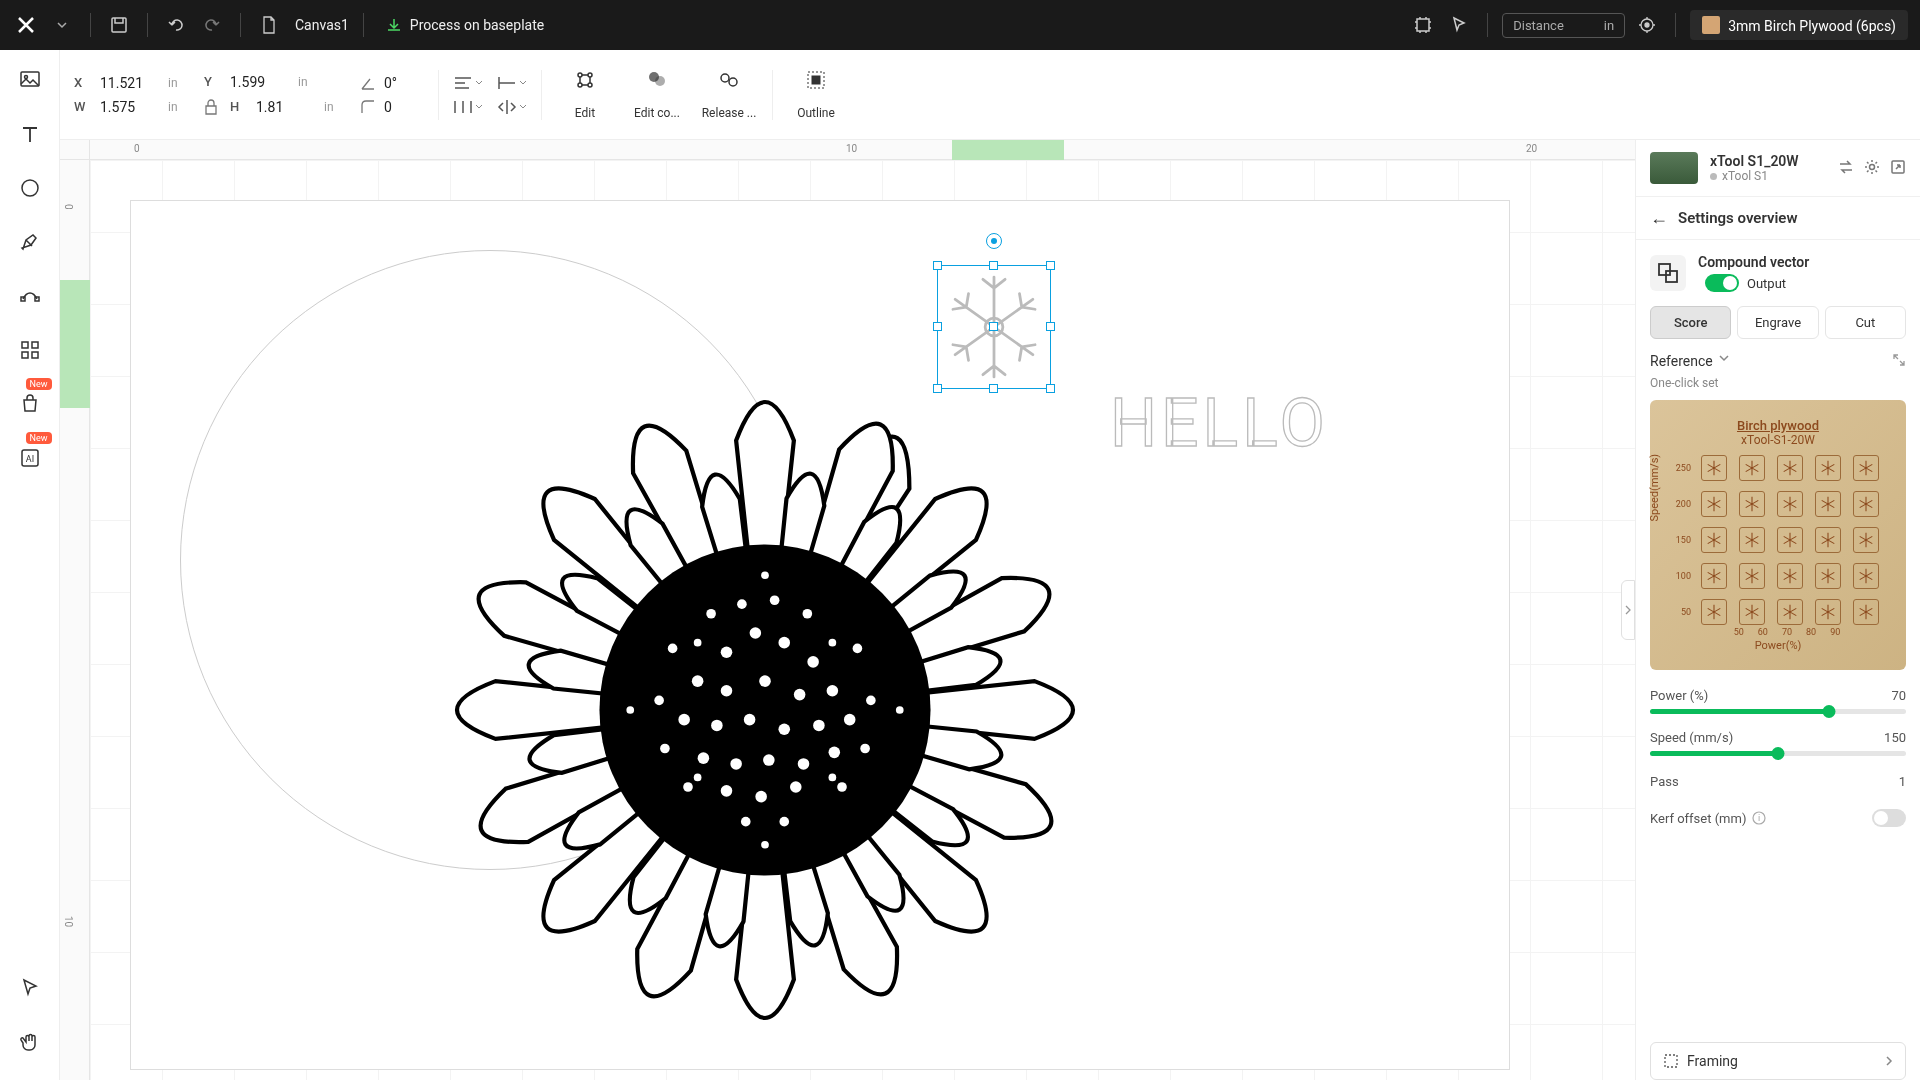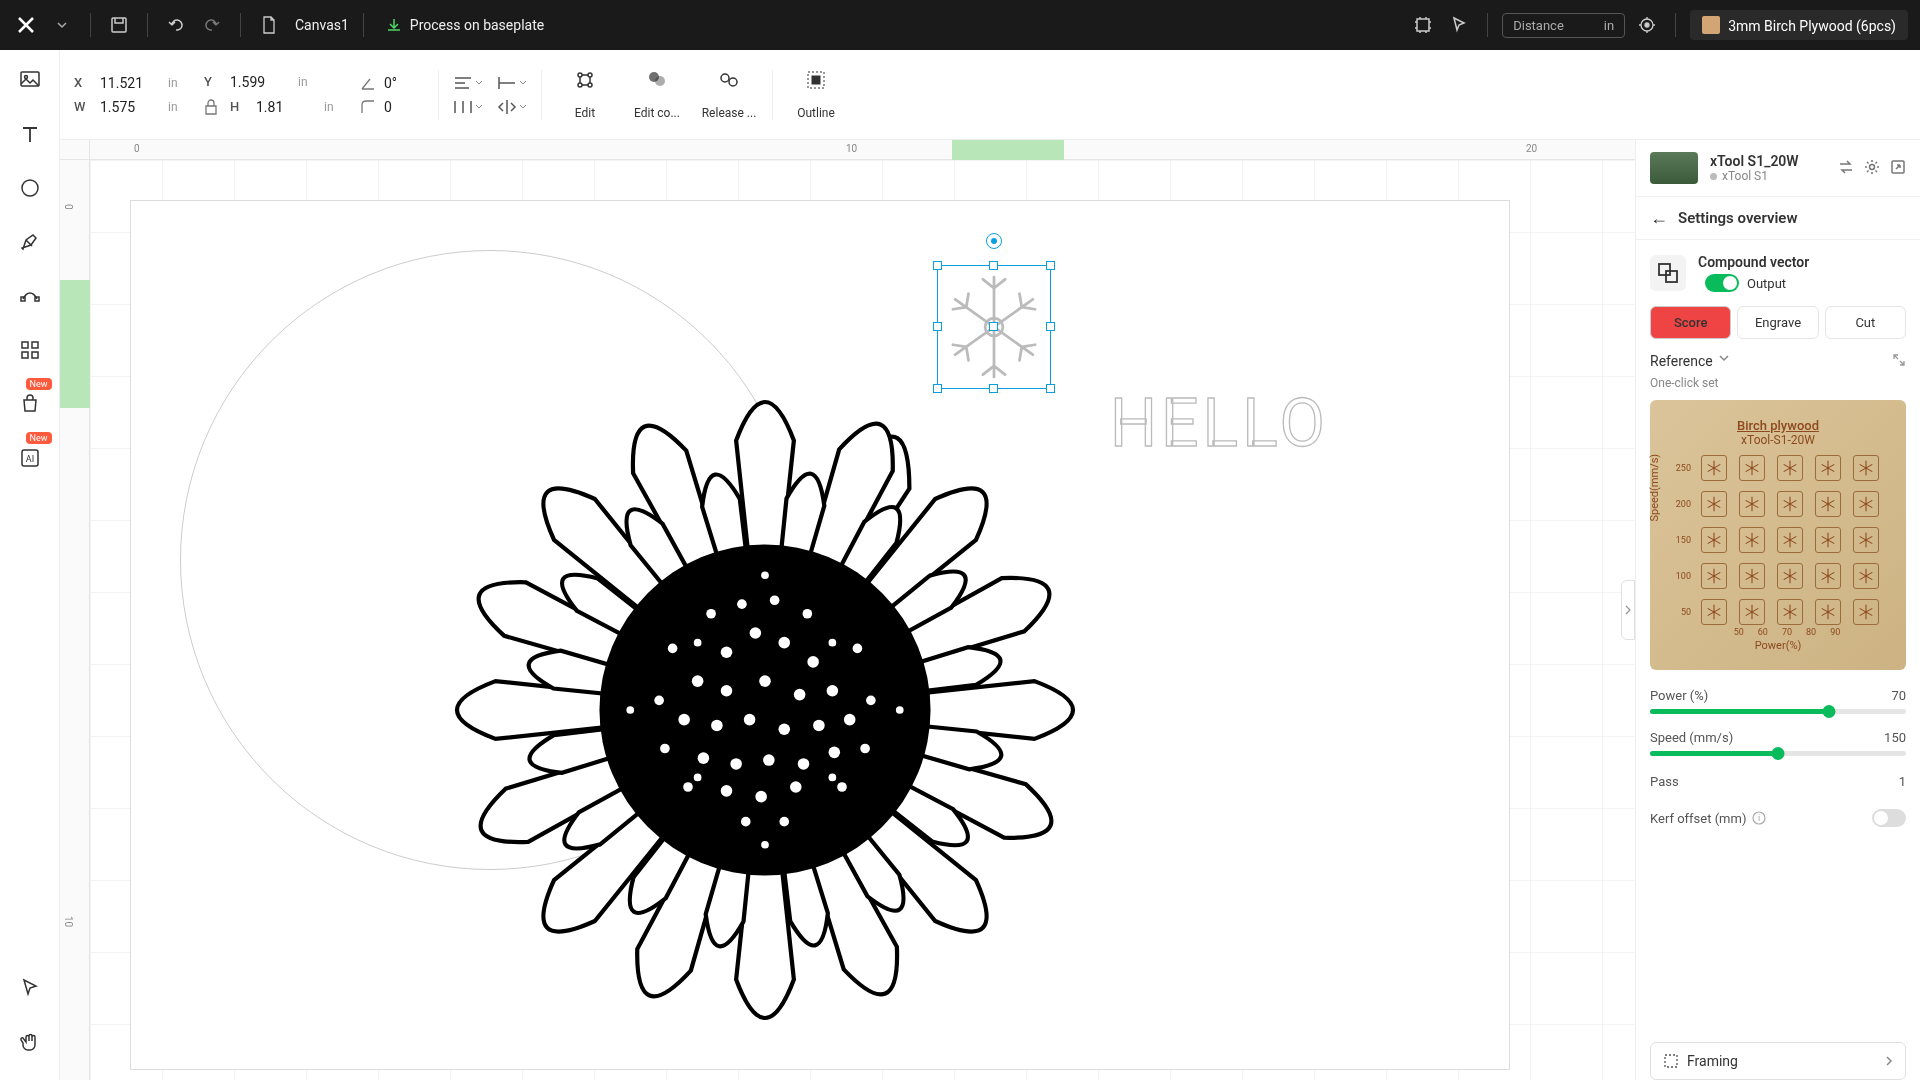--- a/index.html
+++ b/index.html
@@ -89,21 +89,21 @@
 
 .vector-section { padding: 14px; display: flex; align-items: center; gap: 12px; }
 .vector-section .vec-icon { width: 36px; height: 36px; background: #f3f3f3; border-radius: 6px; display:flex; align-items:center; justify-content:center;}
 .vector-section .vec-title { font-weight: 600; font-size: 14px; }
 .vector-section .output-row { display: flex; align-items: center; gap: 8px; margin-top: 4px; margin-left: 7px; }
 .toggle { width: 34px; height: 18px; background: #0abb5b; border-radius: 10px; position: relative; cursor: pointer; }
 .toggle::after { content: ''; position: absolute; top: 2px; right: 2px; width: 14px; height: 14px; background: #fff; border-radius: 50%; }
 
 .tabs { display: flex; padding: 0 14px; gap: 6px; }
 .tabs .tab { flex:1; padding: 8px 0; text-align:center; border: 1px solid #e5e5e5; border-radius: 6px; cursor: pointer; font-size: 13px; }
-.tabs .tab.active { background: #ef4444; border-color: #ccc; font-weight: 500; }
+.tabs .tab.active { background: #e5e5e5; border-color: #ccc; font-weight: 500; }
 
 .reference-row { padding: 14px 14px 6px; display: flex; align-items: flex-start; gap: 6px; font-size: 14px; }
 .reference-row .expand-icon { margin-left: auto; color:#999; }
 
 .oneclick-label { padding: 0 14px; font-size: 12px; color: #888; }
 
 .preview-box { margin: 10px 14px; height: 270px; background: linear-gradient(135deg, #dbc49a, #cdb383); border-radius: 6px; position: relative; display:flex; flex-direction:column; align-items:center; justify-content:center; color:#8c4a1e; font-size:13px; padding:12px;}
 .preview-box .ptitle { font-weight:500;text-decoration:underline; }
 .preview-box .psub { font-size:12px; margin-bottom:8px;}
 .preview-grid { display:grid; grid-template-columns: 16px repeat(5, 28px); gap: 10px; align-items:center; }

